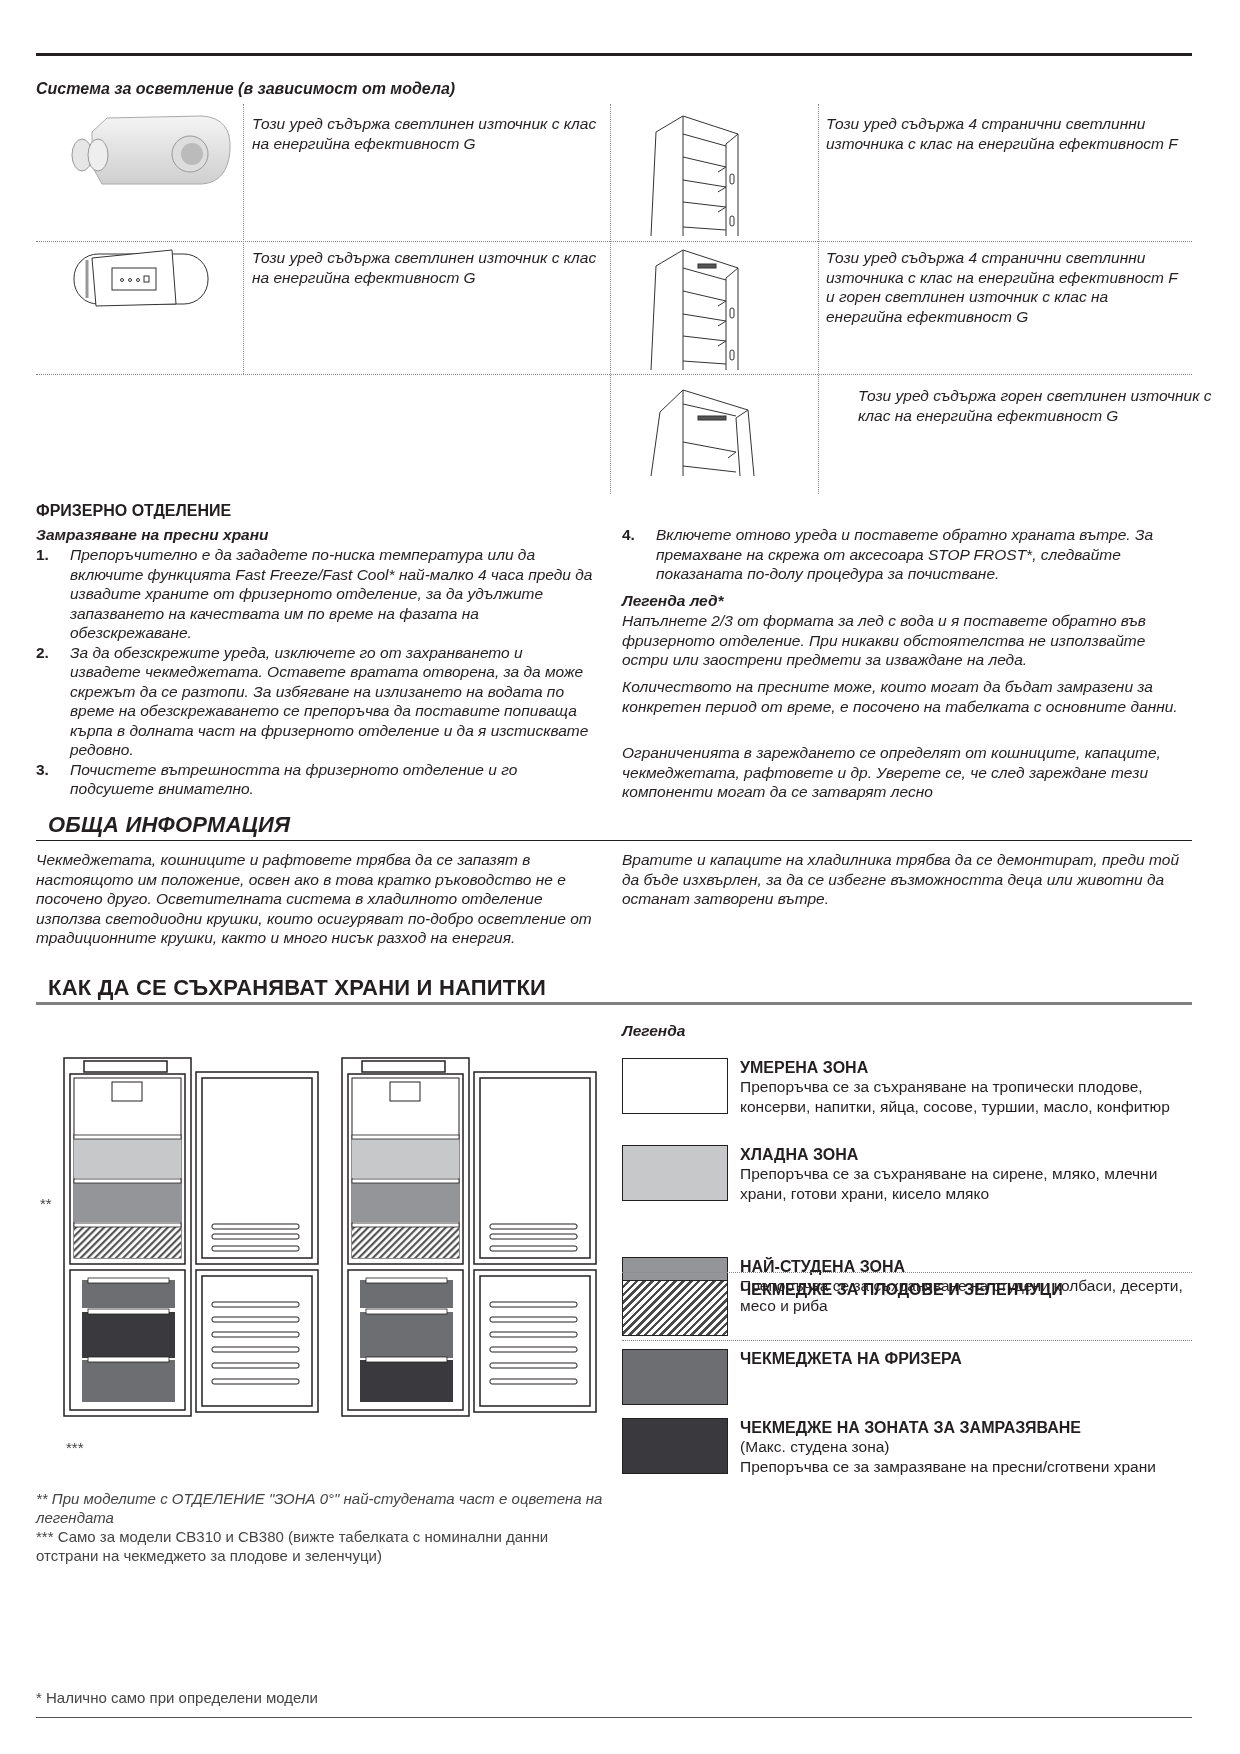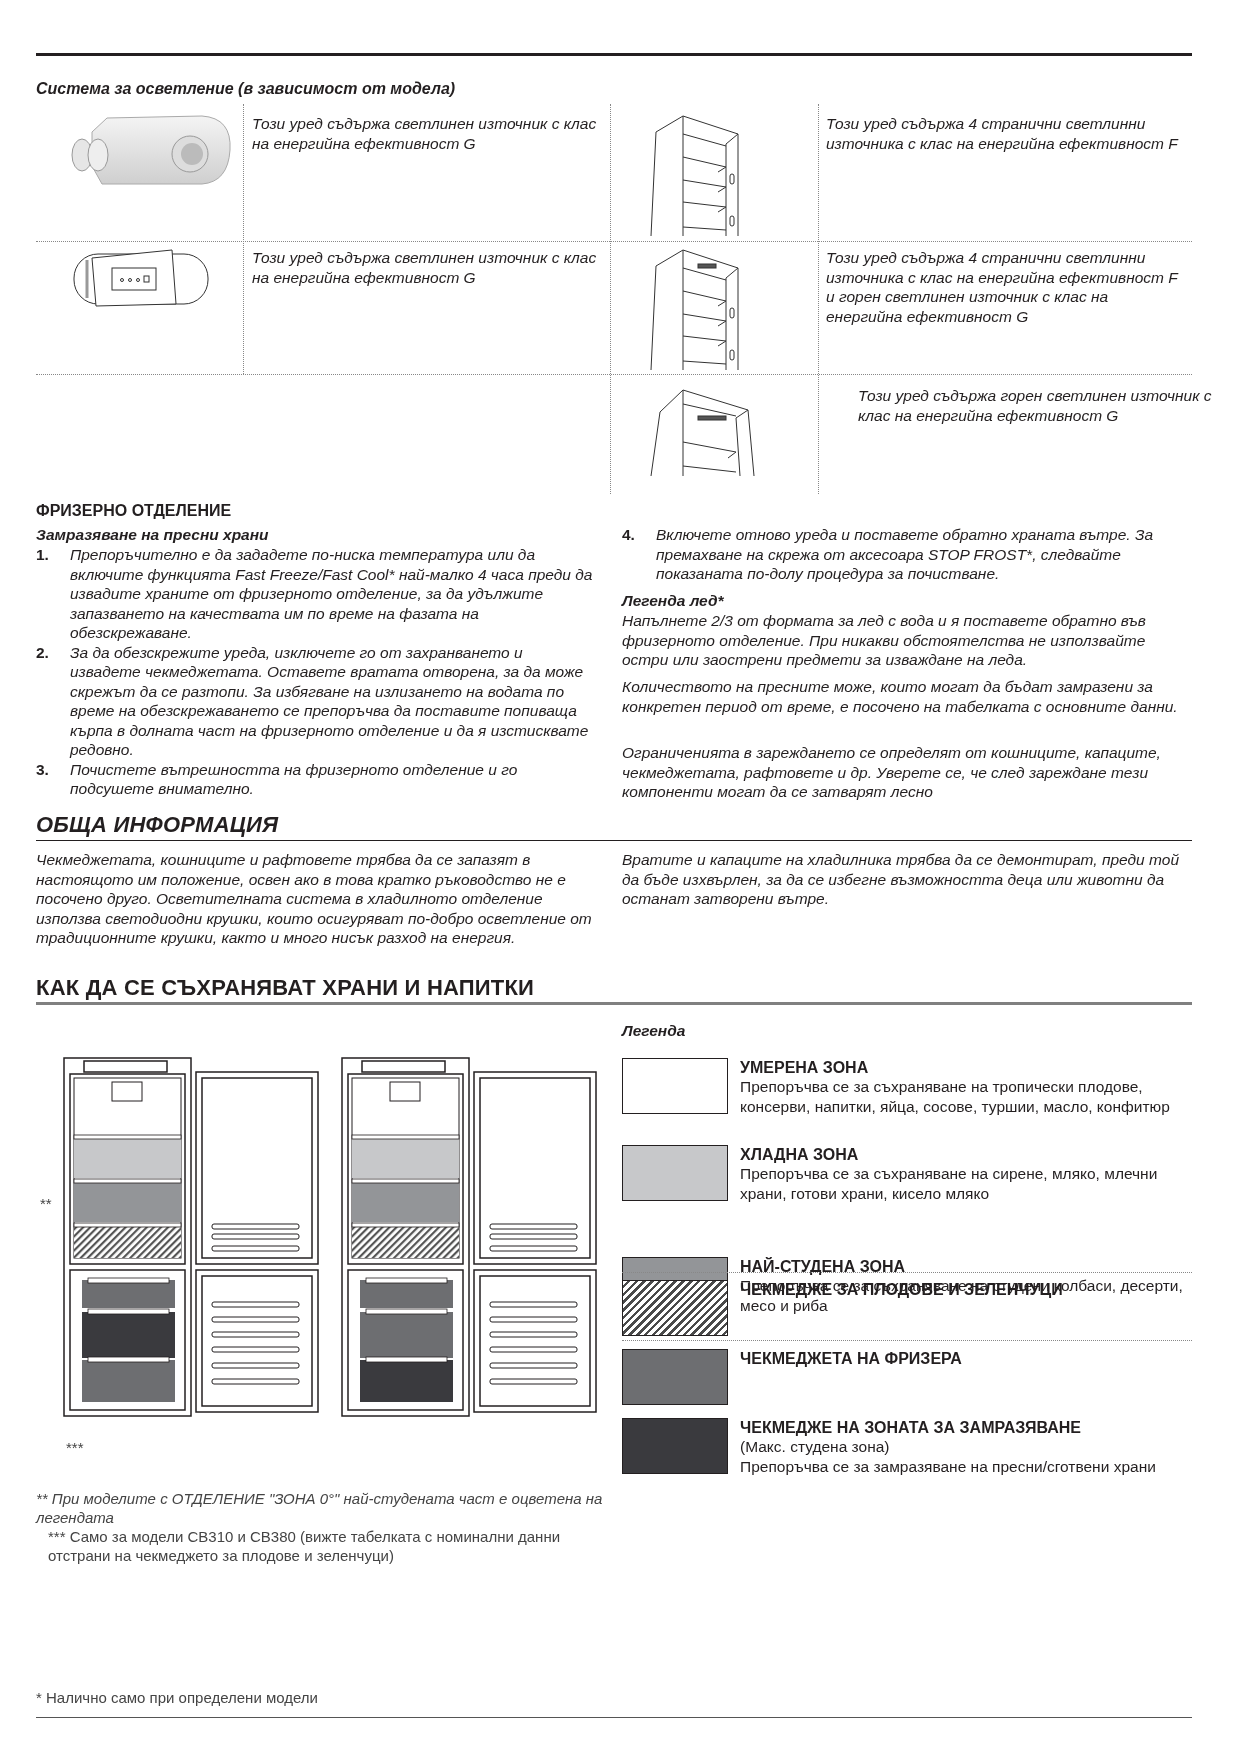--- a/index.html
+++ b/index.html
@@ -9,21 +9,21 @@
   .top-rule { left: 36px; top: 53px; width: 1156px; height: 3px; background: #231f20; }
   .it { font-style: italic; }
   .b { font-weight: bold; }
   .txt { font-size: 15.5px; line-height: 19.5px; }
   .lighting-title { left: 36px; top: 80px; font-size: 16px; font-weight: bold; font-style: italic; }
   
   .vdot { border-left: 1px dotted #888; }
   .hdot { border-top: 1px dotted #888; }
   .cell-text { font-style: italic; font-size: 15.5px; line-height: 19.5px; }
   .h-sec { font-weight: bold; font-size: 16px; }
-  .h-big { font-weight: bold; font-size: 22px; letter-spacing: 0.2px; }
+  .h-big { font-weight: bold; font-size: 22px; letter-spacing: 0.2px; margin-left: 12px; }
   .rule1 { height: 1px; background: #231f20; }
   .rule2 { height: 3px; background: #808080; }
   ol.steps { list-style: none; margin: 0; padding: 0; }
   ol.steps li { position: relative; padding-left: 34px; font-style: italic; font-size: 15.5px; line-height: 19.5px; }
   ol.steps li .num { position: absolute; left: 0; top: 0; font-weight: bold; font-style: normal; }
   .legend-row { position: absolute; left: 622px; width: 572px; }
   .legend-sw { position: absolute; left: 0; width: 106px; border: 1.5px solid #231f20; box-sizing: border-box; }
   .legend-title { position: absolute; left: 118px; top: 0; font-weight: bold; font-size: 16px; line-height: 19px; }
   .legend-desc { position: absolute; left: 118px; top: 19px; font-size: 15.5px; line-height: 19.5px; width: 450px; }
   .hatch { background: repeating-linear-gradient(135deg, #fff 0 3px, #4a4a4a 3px 5.5px); }
@@ -271,16 +271,16 @@
   <div class="legend-title">ЧЕКМЕДЖЕТА НА ФРИЗЕРА</div>
 </div>
 <div class="legend-row" style="top:1418px; height:80px;">
   <div class="legend-sw" style="top:0; height:56px; background:#3a3a3e;"></div>
   <div class="legend-title">ЧЕКМЕДЖЕ НА ЗОНАТА ЗА ЗАМРАЗЯВАНЕ</div>
   <div class="legend-desc" style="white-space:pre-line;">(Макс. студена зона)
 Препоръчва се за замразяване на пресни/сготвени храни</div>
 </div>
 
 <div class="abs footnote" style="left:36px; top:1489px; width:570px;font-style:italic;">** При моделите с ОТДЕЛЕНИЕ "ЗОНА 0°" най-студената част е оцветена на легендата</div>
-<div class="abs footnote" style="left:36px; top:1527px; width:570px;margin-left:12px;">*** Само за модели CB310 и CB380 (вижте табелката с номинални данни отстрани на чекмеджето за плодове и зеленчуци)</div>
+<div class="abs footnote" style="left:36px; top:1527px; width:570px;">*** Само за модели CB310 и CB380 (вижте табелката с номинални данни отстрани на чекмеджето за плодове и зеленчуци)</div>
 
 <div class="abs footnote" style="left:36px; top:1688px;">* Налично само при определени модели</div>
 <div class="abs" style="left:36px; top:1717px; width:1156px; height:1px; background:#555;"></div>
 
 </body></html>

